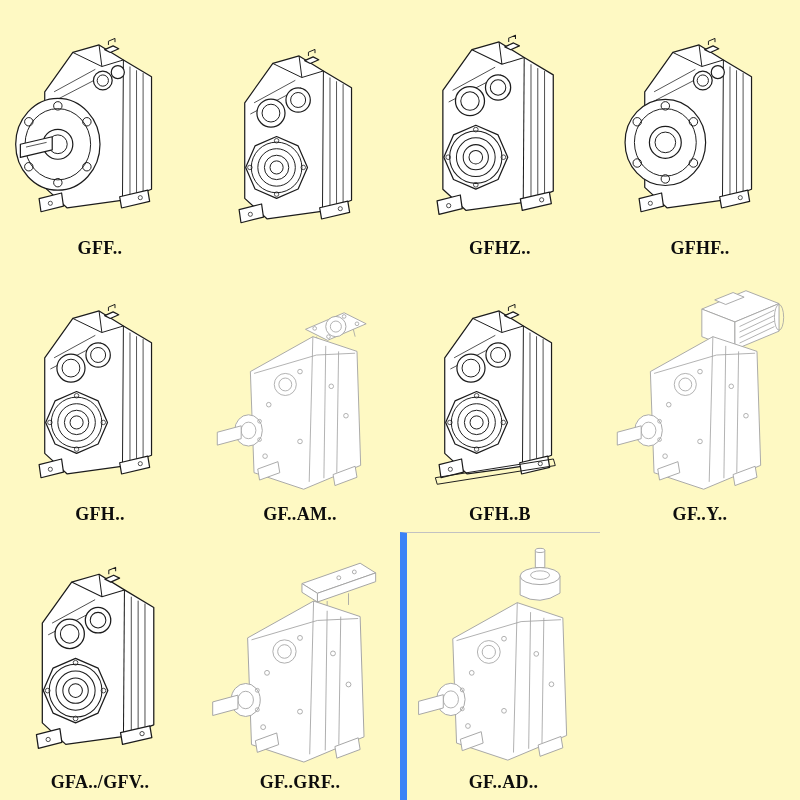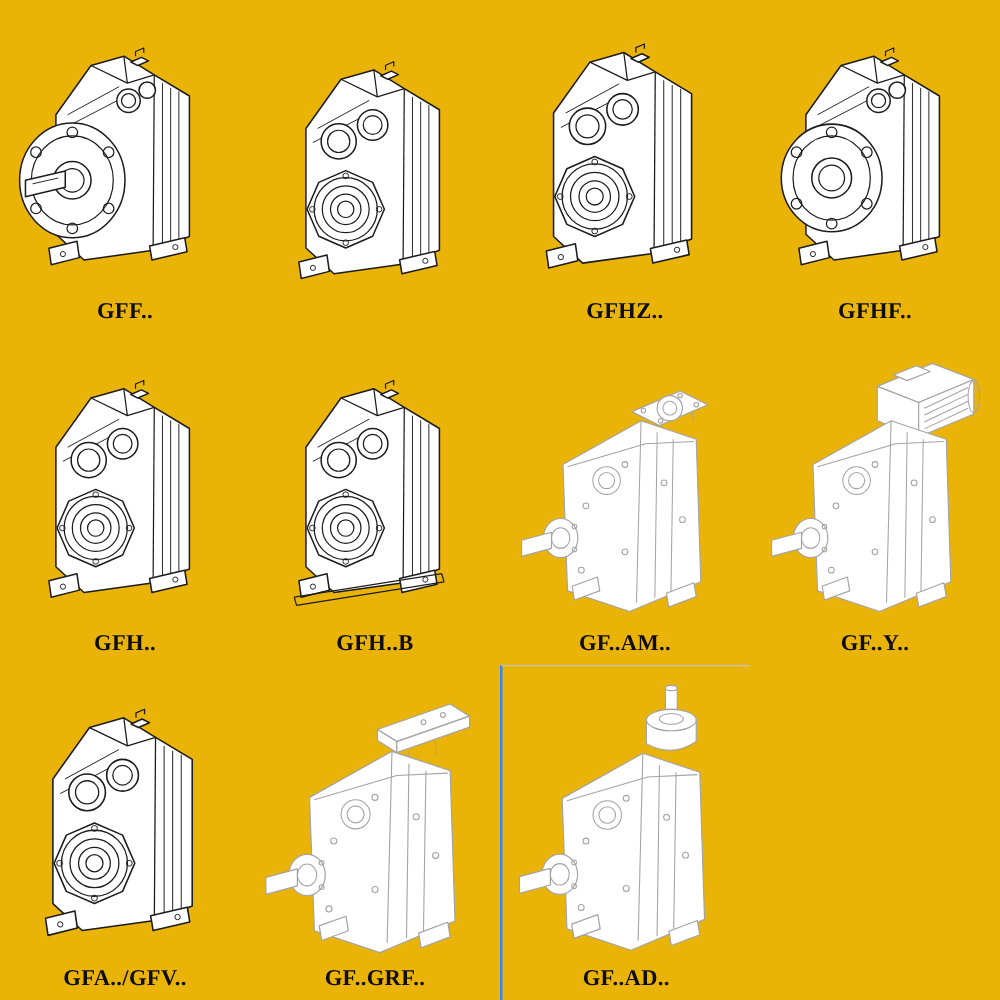--- a/index.html
+++ b/index.html
@@ -2,34 +2,34 @@
 <html><head>
 <meta charset="utf-8">
 <style>
   * { margin: 0; padding: 0; box-sizing: border-box; }
   html, body { background: #ffffff; }
   body {
     width: 800px; height: 800px;
     font-family: "Liberation Serif", serif;
     overflow: hidden;
   }
-  .page { width: 800px; height: 800px; background: #eab308; }
+  .page { width: 800px; height: 800px; background: #fef9c3; }
   .grid {
     display: grid;
     grid-template-columns: repeat(4, 200px);
     grid-template-rows: 266px 266px 268px;
     width: 800px; height: 800px;
   }
   .cell {
     display: flex; flex-direction: column;
     align-items: center; justify-content: flex-end;
     padding-bottom: 7px;
     overflow: hidden;
   }
-  .cell-bordered { border-left: 2px solid #3b82f6; border-top: 1px solid #c2c2c2; }
+  .cell-bordered { border-left: 7px solid #3b82f6; border-top: 1px solid #c2c2c2; }
   .draw { flex: 1; width: 100%; display: flex; align-items: center; justify-content: center; }
   svg.fig { display: block; }
   .label {
     font-weight: bold; font-size: 18px; letter-spacing: 0.3px;
     color: #0d0d0d; margin-top: 2px; white-space: nowrap;
   }
   .label-lg { font-size: 18px; }
 
   
   .s  { fill: #ffffff; stroke: #1c1c1c; stroke-width: 1.3; stroke-linejoin: round; }
@@ -221,41 +221,41 @@
         <svg class="fig" viewBox="0 0 190 225" width="178" height="211">
           <use href="#g-housing"></use>
             <use href="#g-bores"></use>
         </svg>
       </div>
       <figcaption class="label">GFH..</figcaption>
     </figure>
 
     <figure class="cell">
       <div class="draw">
-        <svg class="fig" viewBox="0 0 190 225" width="178" height="211">
-          <use href="#g-housing"></use>
-            <use href="#g-bores"></use>
-            <use href="#g-baseplate"></use>
-        </svg>
-      </div>
-      <figcaption class="label">GFH..B</figcaption>
-    </figure>
-
-    <figure class="cell">
-      <div class="draw">
         <svg class="fig" viewBox="0 0 200 235" width="184" height="216">
           <use href="#g-lam"></use>
             <use href="#g-lhousing"></use>
         </svg>
       </div>
       <figcaption class="label">GF..AM..</figcaption>
     </figure>
 
     <figure class="cell">
       <div class="draw">
+        <svg class="fig" viewBox="0 0 190 225" width="178" height="211">
+          <use href="#g-housing"></use>
+            <use href="#g-bores"></use>
+            <use href="#g-baseplate"></use>
+        </svg>
+      </div>
+      <figcaption class="label">GFH..B</figcaption>
+    </figure>
+
+    <figure class="cell">
+      <div class="draw">
         <svg class="fig" viewBox="0 0 200 235" width="184" height="216">
           <use href="#g-lmotor"></use>
             <use href="#g-lhousing"></use>
         </svg>
       </div>
       <figcaption class="label">GF..Y..</figcaption>
     </figure>
 
 
     <figure class="cell">

